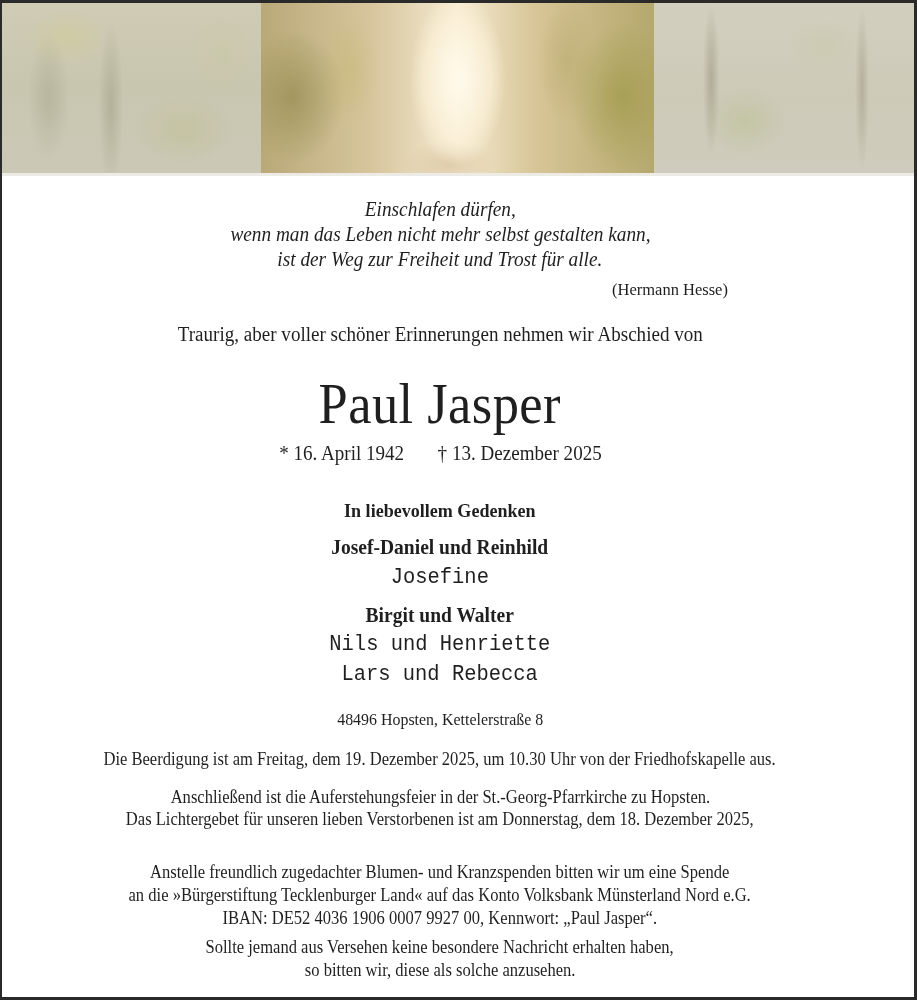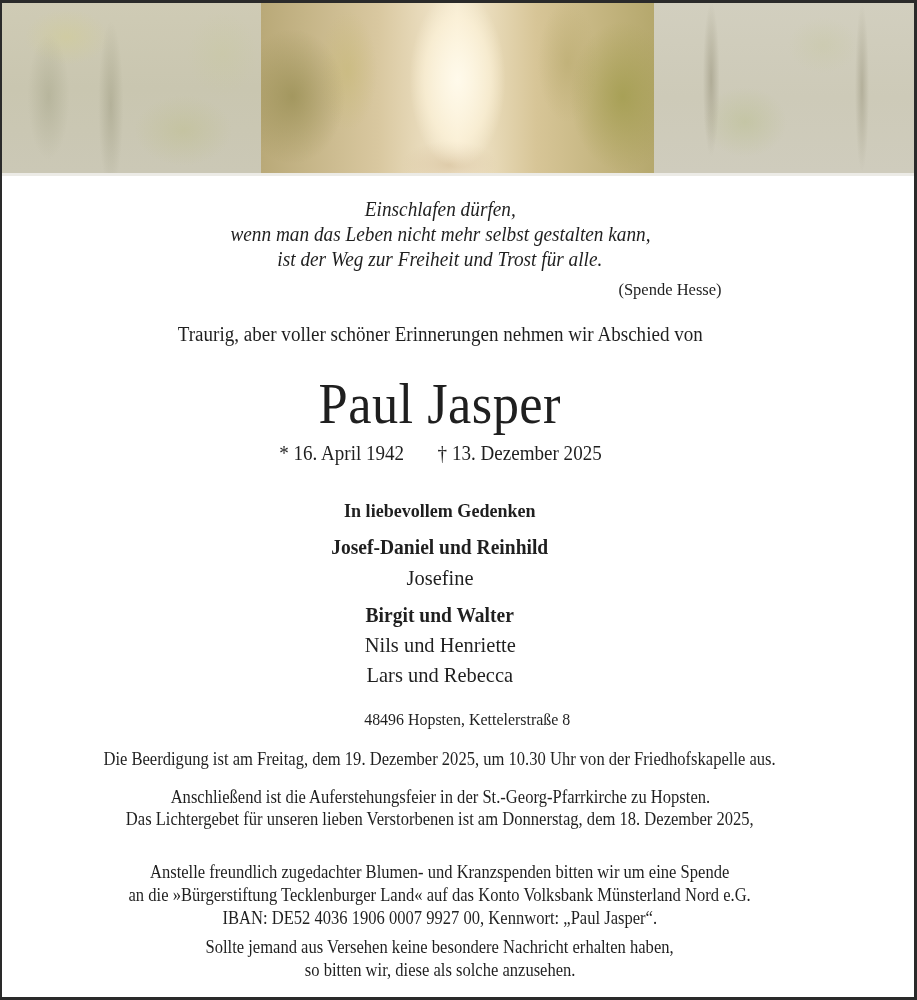--- a/index.html
+++ b/index.html
@@ -66,43 +66,43 @@
   .intro .cond { transform: scaleX(0.93); }
   .name { font-size: 57px; font-weight: normal; letter-spacing: 0.5px; }
   .name .cond { transform: scaleX(0.92); }
   .dates { font-size: 20.5px; }
   .dates .cond { transform: scaleX(0.93); }
   .dates .gap { display: inline-block; width: 36px; }
   .memory { font-size: 19px; }
   .memory .cond { transform: scaleX(0.95); }
   .fam-bold { font-size: 21px; font-weight: bold; }
   .fam-bold .cond { transform: scaleX(0.93); }
-  .fam { font-size: 22px; }
+  .fam { font-size: 22px; font-family: Liberation Mono, monospace; }
   .fam .cond { transform: scaleX(0.93); }
-  .address { font-size: 17.5px; margin-left: 27px; }
+  .address { font-size: 17.5px; }
   .address .cond { transform: scaleX(0.91); }
   .body { font-size: 18.5px; }
   .body .cond { transform: scaleX(0.895); }
 </style>
 </head>
 <body>
 
 <div class="frame">
 
   <div class="banner">
     <div class="panel side left"></div>
     <div class="panel center"></div>
     <div class="panel side right"></div>
   </div>
   <div class="banner-sep"></div>
 
   <div class="line quote" style="top:195px;"><span class="cond">Einschlafen dürfen,</span></div>
   <div class="line quote" style="top:220px;"><span class="cond">wenn man das Leben nicht mehr selbst gestalten kann,</span></div>
   <div class="line quote" style="top:245px;"><span class="cond">ist der Weg zur Freiheit und Trost für alle.</span></div>
-  <div class="line attrib" style="top:277px; left:230px;"><span class="cond">(Spende Hesse)</span></div>
+  <div class="line attrib" style="top:277px; left:230px;"><span class="cond">(Hermann Hesse)</span></div>
 
   <div class="line intro" style="top:320px;"><span class="cond">Traurig, aber voller schöner Erinnerungen nehmen wir Abschied von</span></div>
 
   <div class="line name" style="top:368px;"><span class="cond">Paul Jasper</span></div>
 
   <div class="line dates" style="top:439px;">
     <span class="cond">
       <span>* 16. April 1942</span><span class="gap"></span><span>† 13. Dezember 2025</span>
     </span>
   </div>

